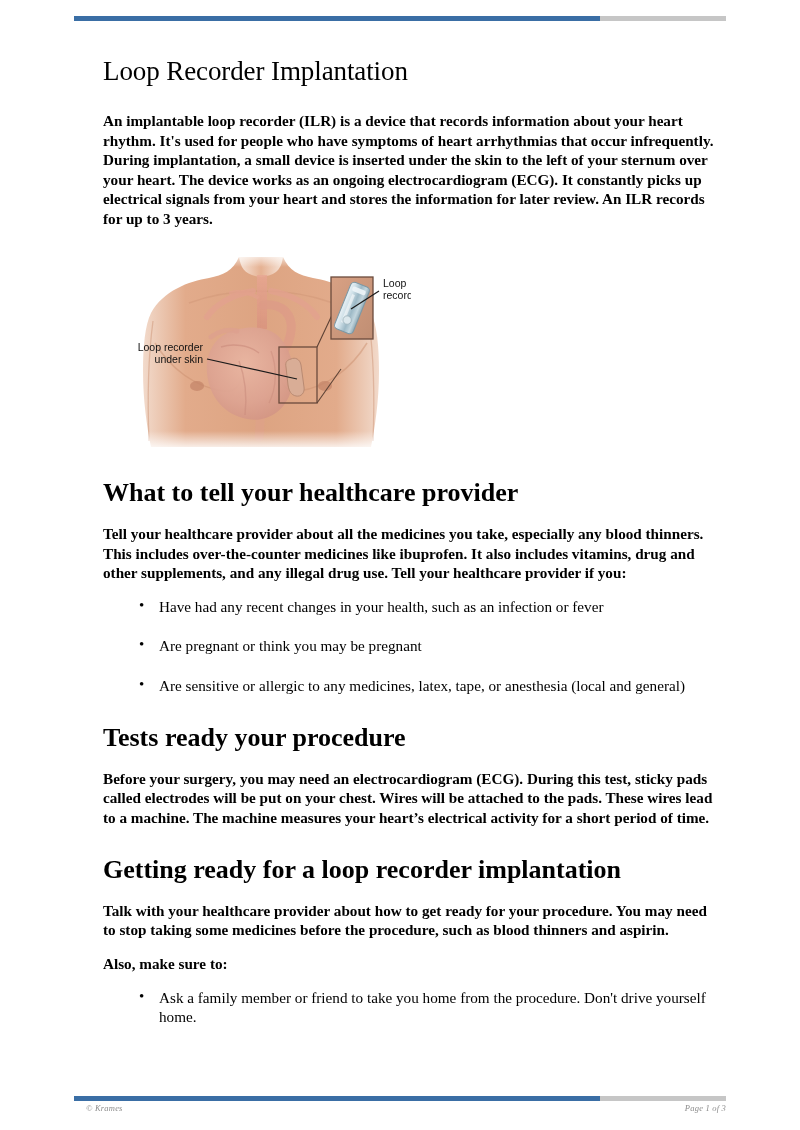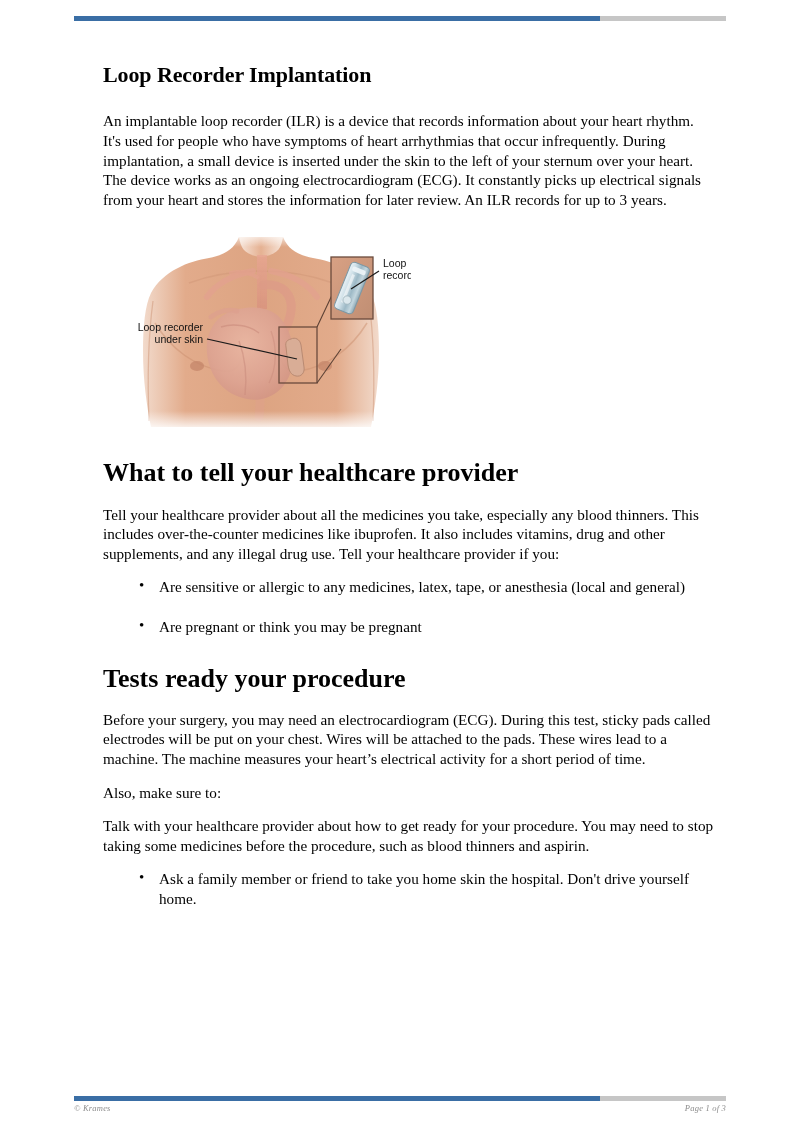--- a/index.html
+++ b/index.html
@@ -45,39 +45,40 @@
 
   
   .content {
     position: absolute;
     left: 103px;
     top: 52px;
     width: 612px;
   }
 
   h1.doc-title {
-    font-size: 22px;
-    font-weight: bold;
-    margin: 10px 0 24px 0;
+    font-size: 27px;
+    font-weight: normal;
+    margin: 4px 0 24px 0;
     letter-spacing: -0.1px;
     line-height: 1.15;
   }
 
   h2.section-title {
     font-size: 26px;
     font-weight: bold;
     margin: 26px 0 16px 0;
     line-height: 1.2;
   }
 
   p.body-text {
     font-size: 15.2px;
     line-height: 1.29;
     margin: 0 0 14px 0;
     text-align: left;
+    font-weight: bold;
   }
 
   ul.bullets {
     margin: 6px 0 6px 0;
     padding: 0 0 0 36px;
     list-style: none;
   }
   ul.bullets li {
     font-size: 15.2px;
     line-height: 1.29;
@@ -106,21 +107,21 @@
   
   .footer-text {
     position: absolute;
     top: 1103px;
     font-family: "Liberation Serif", "DejaVu Serif", serif;
     font-style: italic;
     font-size: 8.5px;
     color: #8c8c8c;
     letter-spacing: 0.2px;
   }
-  .footer-left { left: 74px; }
+  .footer-left { left: 86px; }
   .footer-right { right: 74px; margin-left: 12px; }
 </style>
 </head>
 <body>
 
 <div class="page">
 
   <div class="rule rule-head">
     <div class="seg-blue"></div>
     <div class="seg-gray"></div>
@@ -263,31 +264,33 @@
           <text x="272" y="48">
             <tspan>recorder</tspan>
           </text>
         </g>
       </svg>
     </div>
 
     <h2 class="section-title">What to tell your healthcare provider</h2>
     <p class="body-text">Tell your healthcare provider about all the medicines you take, especially any blood thinners. This includes over-the-counter medicines like ibuprofen. It also includes vitamins, drug and other supplements, and any illegal drug use. Tell your healthcare provider if you:</p>
     <ul class="bullets">
+      <li>Have had any recent changes in your health, such as an infection or fever</li>
+      <li>Are pregnant or think you may be pregnant</li>
       <li>Are sensitive or allergic to any medicines, latex, tape, or anesthesia (local and general)</li>
-      <li>Are pregnant or think you may be pregnant</li>
     </ul>
 
     <h2 class="section-title">Tests ready your procedure</h2>
     <p class="body-text">Before your surgery, you may need an electrocardiogram (ECG). During this test, sticky pads called electrodes will be put on your chest. Wires will be attached to the pads. These wires lead to a machine. The machine measures your heart’s electrical activity for a short period of time.</p>
 
+    <h2 class="section-title">Getting ready for a loop recorder implantation</h2>
+    <p class="body-text">Talk with your healthcare provider about how to get ready for your procedure. You may need to stop taking some medicines before the procedure, such as blood thinners and aspirin.</p>
     <p class="body-text">Also, make sure to:</p>
-    <p class="body-text">Talk with your healthcare provider about how to get ready for your procedure. You may need to stop taking some medicines before the procedure, such as blood thinners and aspirin.</p>
     <ul class="bullets">
-      <li>Ask a family member or friend to take you home skin the hospital. Don't drive yourself home.</li>
+      <li>Ask a family member or friend to take you home from the procedure. Don't drive yourself home.</li>
     </ul>
 
   </div>
 
   <div class="rule rule-foot">
     <div class="seg-blue"></div>
     <div class="seg-gray"></div>
   </div>
 
   <div class="footer-text footer-left">© Krames</div>

